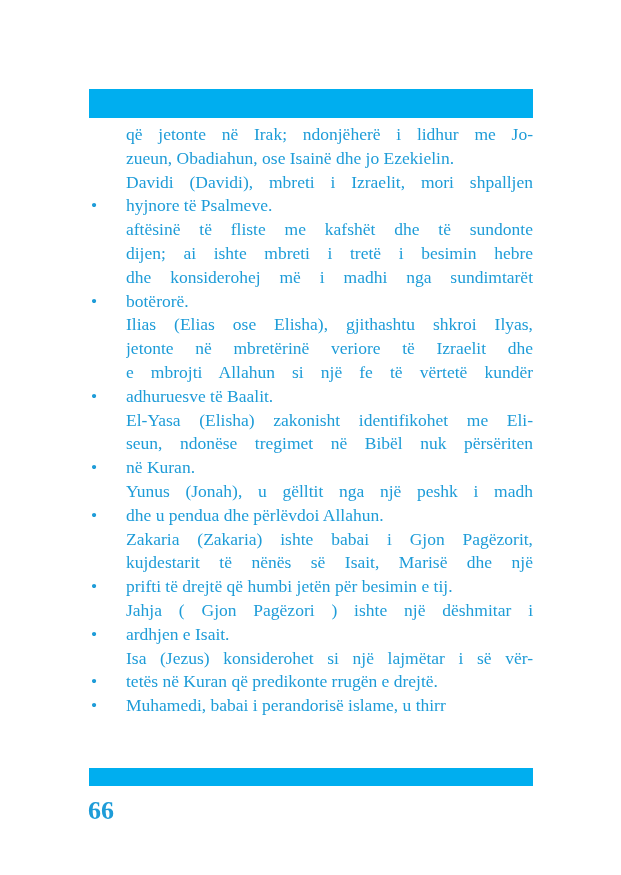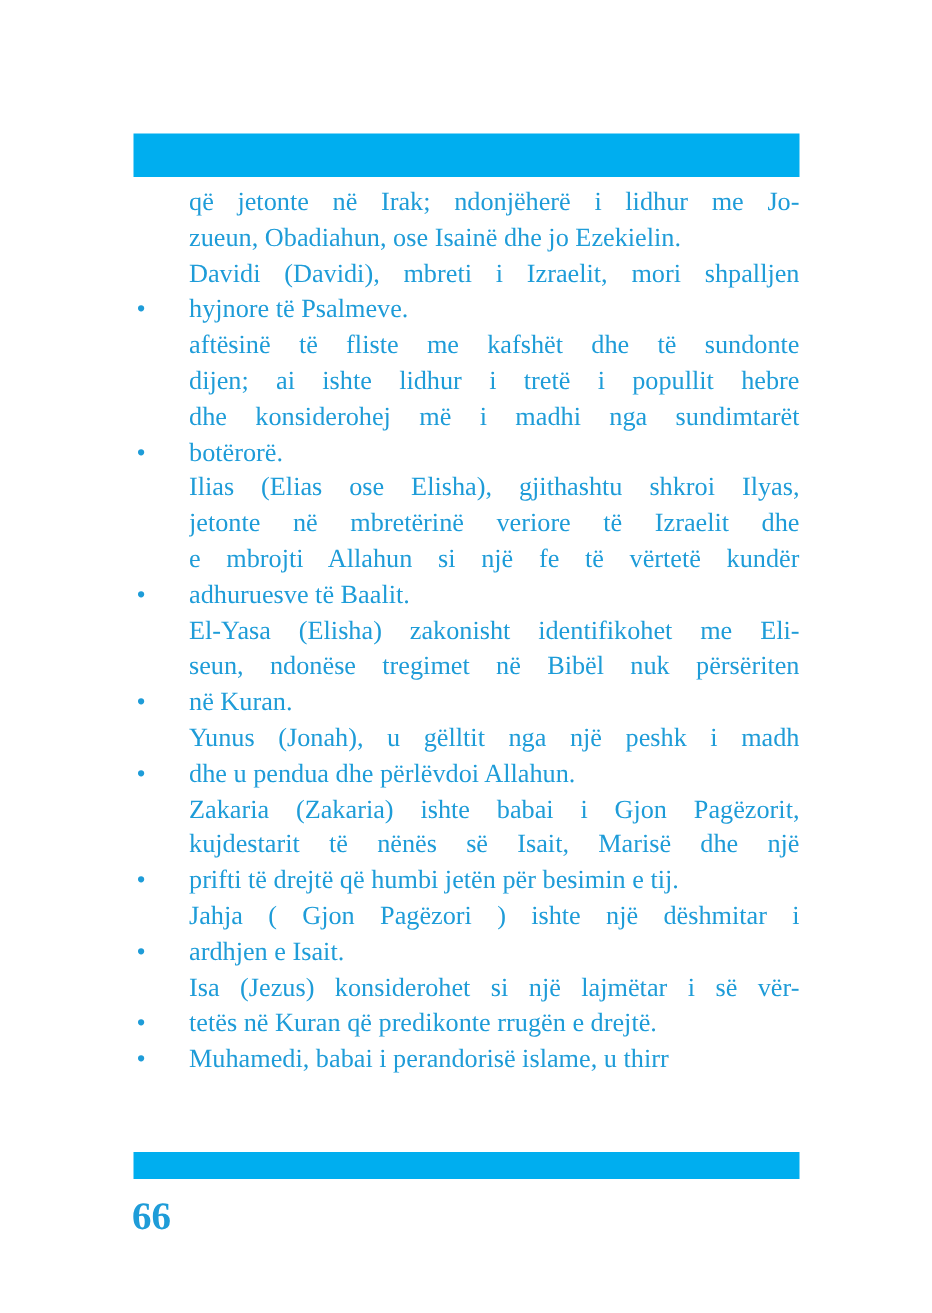--- a/index.html
+++ b/index.html
@@ -89,21 +89,21 @@
         <span class="marker">•</span>
         <div class="para-body">
           <div class="line fill">Davidi (Davidi), mbreti i Izraelit, mori shpalljen</div>
           <div class="line">hyjnore të Psalmeve.</div>
         </div>
       </div>
       <div class="para">
         <span class="marker">•</span>
         <div class="para-body">
           <div class="line fill">aftësinë të fliste me kafshët dhe të sundonte</div>
-          <div class="line fill">dijen; ai ishte lidhur i tretë i popullit hebre</div>
+          <div class="line fill">dijen; ai ishte mbreti i tretë i besimin hebre</div>
           <div class="line fill">dhe konsiderohej më i madhi nga sundimtarët</div>
           <div class="line">botërorë.</div>
         </div>
       </div>
       <div class="para">
         <span class="marker">•</span>
         <div class="para-body">
           <div class="line fill">Ilias (Elias ose Elisha), gjithashtu shkroi Ilyas,</div>
           <div class="line fill">jetonte në mbretërinë veriore të Izraelit dhe</div>
           <div class="line fill">e mbrojti Allahun si një fe të vërtetë kundër</div>

